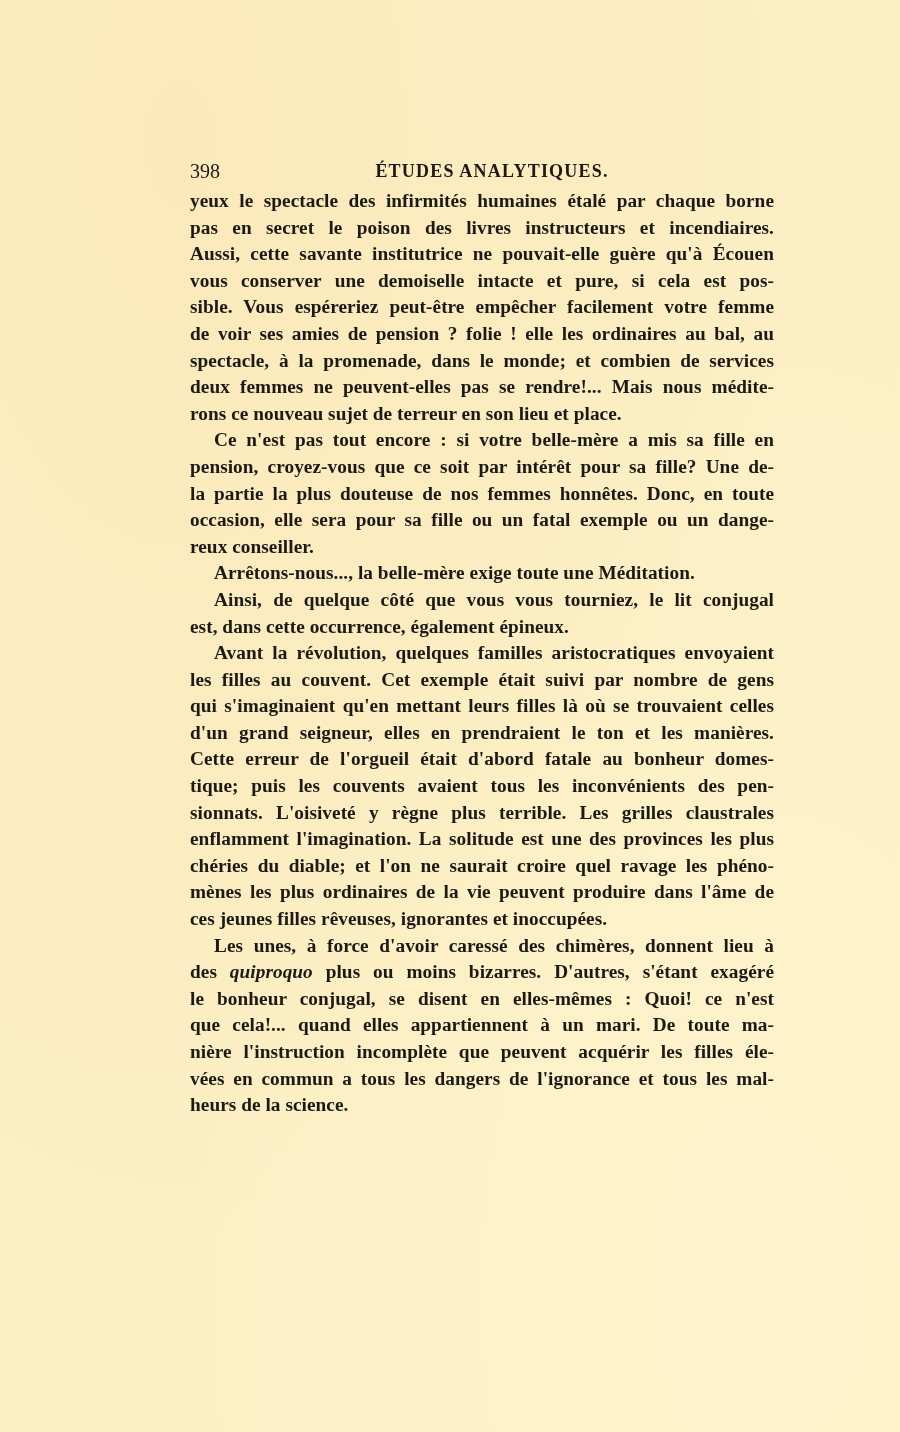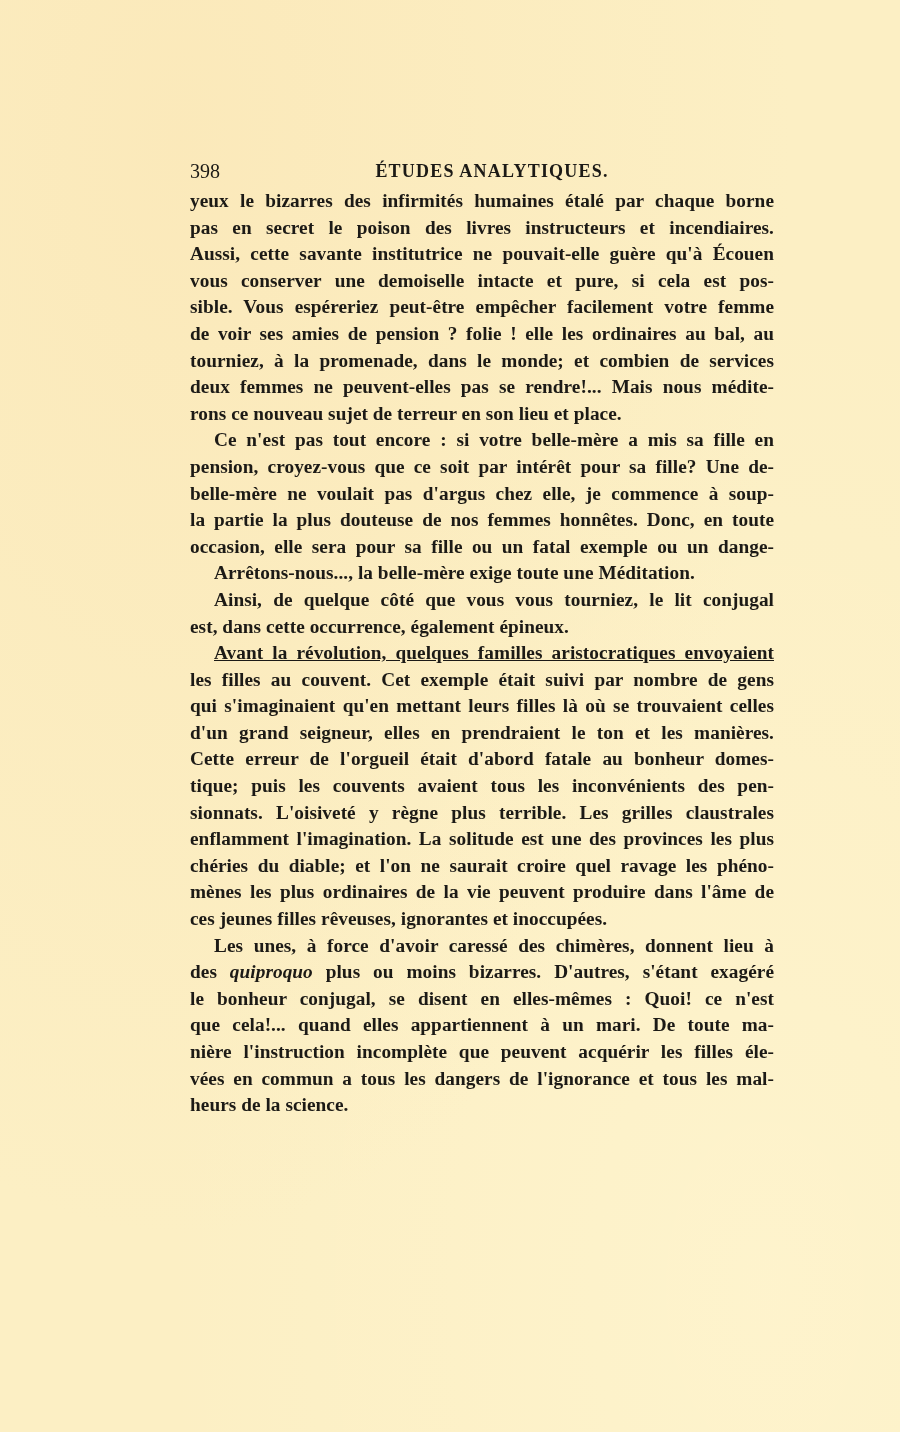--- a/index.html
+++ b/index.html
@@ -75,38 +75,38 @@
   </style>
 </head>
 <body>
 
 <div class="page">
   <div class="running-head">
     <span class="page-number">398</span>
     <span class="head-title">ÉTUDES ANALYTIQUES.</span>
   </div>
   <div class="body-text" id="body-text">
-      <span class="line" style="white-space: nowrap;">yeux le bizarres des infirmités humaines étalé par chaque borne</span>
+      <span class="line" style="white-space: nowrap;">yeux le spectacle des infirmités humaines étalé par chaque borne</span>
       <span class="line" style="white-space: nowrap;">pas en secret le poison des livres instructeurs et incendiaires.</span>
       <span class="line" style="white-space: nowrap;">Aussi, cette savante institutrice ne pouvait-elle guère qu'à Écouen</span>
       <span class="line" style="white-space: nowrap;">vous conserver une demoiselle intacte et pure, si cela est pos-</span>
       <span class="line" style="white-space: nowrap;">sible. Vous espéreriez peut-être empêcher facilement votre femme</span>
       <span class="line" style="white-space: nowrap;">de voir ses amies de pension ? folie ! elle les ordinaires au bal, au</span>
-      <span class="line" style="white-space: nowrap;">tourniez, à la promenade, dans le monde; et combien de services</span>
+      <span class="line" style="white-space: nowrap;">spectacle, à la promenade, dans le monde; et combien de services</span>
       <span class="line" style="white-space: nowrap;">deux femmes ne peuvent-elles pas se rendre!... Mais nous médite-</span>
       <span class="line last" style="white-space: nowrap;">rons ce nouveau sujet de terreur en son lieu et place.</span>
       <span class="line indent" style="white-space: nowrap;">Ce n'est pas tout encore : si votre belle-mère a mis sa fille en</span>
       <span class="line" style="white-space: nowrap;">pension, croyez-vous que ce soit par intérêt pour sa fille? Une de-</span>
-      <span class="line" style="white-space: nowrap;">belle-mère ne voulait pas d'argus chez elle, je commence à soup-</span>
       <span class="line" style="white-space: nowrap;">la partie la plus douteuse de nos femmes honnêtes. Donc, en toute</span>
       <span class="line" style="white-space: nowrap;">occasion, elle sera pour sa fille ou un fatal exemple ou un dange-</span>
+      <span class="line last" style="white-space: nowrap;">reux conseiller.</span>
       <span class="line indent last" style="white-space: nowrap;">Arrêtons-nous..., la belle-mère exige toute une Méditation.</span>
       <span class="line indent" style="white-space: nowrap;">Ainsi, de quelque côté que vous vous tourniez, le lit conjugal</span>
       <span class="line last" style="white-space: nowrap;">est, dans cette occurrence, également épineux.</span>
-      <span class="line indent" style="white-space: nowrap; text-decoration: underline;">Avant la révolution, quelques familles aristocratiques envoyaient</span>
+      <span class="line indent" style="white-space: nowrap;">Avant la révolution, quelques familles aristocratiques envoyaient</span>
       <span class="line" style="white-space: nowrap;">les filles au couvent. Cet exemple était suivi par nombre de gens</span>
       <span class="line" style="white-space: nowrap;">qui s'imaginaient qu'en mettant leurs filles là où se trouvaient celles</span>
       <span class="line" style="white-space: nowrap;">d'un grand seigneur, elles en prendraient le ton et les manières.</span>
       <span class="line" style="white-space: nowrap;">Cette erreur de l'orgueil était d'abord fatale au bonheur domes-</span>
       <span class="line" style="white-space: nowrap;">tique; puis les couvents avaient tous les inconvénients des pen-</span>
       <span class="line" style="white-space: nowrap;">sionnats. L'oisiveté y règne plus terrible. Les grilles claustrales</span>
       <span class="line" style="white-space: nowrap;">enflamment l'imagination. La solitude est une des provinces les plus</span>
       <span class="line" style="white-space: nowrap;">chéries du diable; et l'on ne saurait croire quel ravage les phéno-</span>
       <span class="line" style="white-space: nowrap;">mènes les plus ordinaires de la vie peuvent produire dans l'âme de</span>
       <span class="line last" style="white-space: nowrap;">ces jeunes filles rêveuses, ignorantes et inoccupées.</span>

